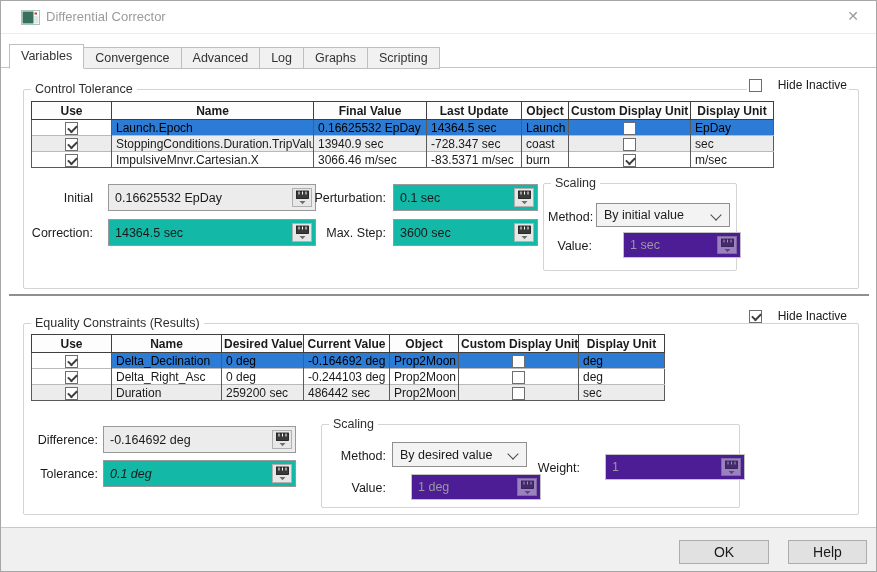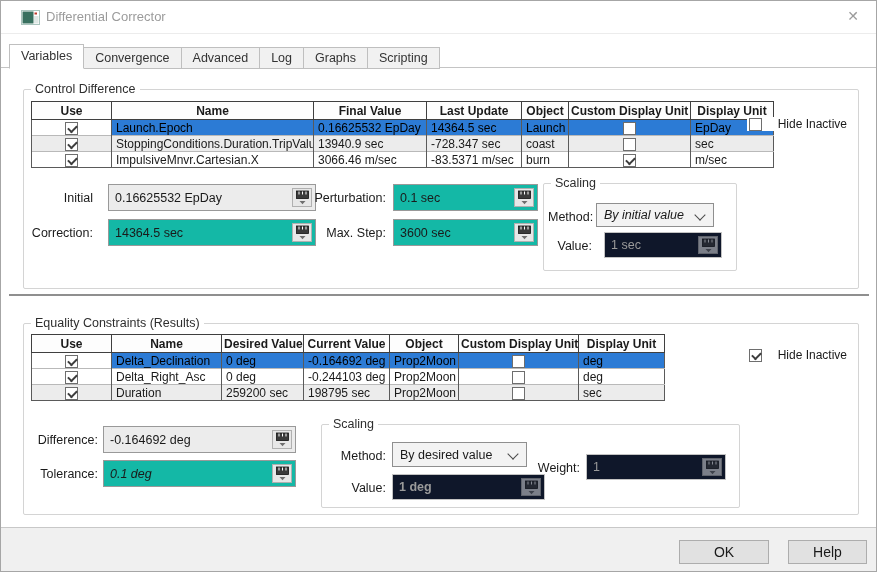--- a/index.html
+++ b/index.html
@@ -14,42 +14,42 @@
   
   .tabbar{position:absolute;left:8px;top:43px;display:flex;align-items:flex-end;z-index:3;}
   .tab{height:20px;line-height:20px;padding:0 11px;background:#f1f1f1;border:1px solid #bfbfbf;
     margin-right:-1px;font-size:12.5px;color:#333;}
   .tab.active{height:23px;line-height:23px;background:#fff;border-bottom:1px solid #fff;position:relative;z-index:4;}
   .pane-line{position:absolute;left:0;right:0;top:66px;border-top:1px solid #c4c4c4;z-index:1;}
   
   .group{position:absolute;border:1px solid #d4d4d4;border-radius:2px;background:#fff;}
   .group-title{position:absolute;top:-8px;left:7px;background:#fff;padding:0 4px;font-size:12.5px;color:#2e2e2e;}
   
-  .hide-inactive{position:absolute;display:flex;align-items:center;gap:16px;background:#fff;padding:0 2px;z-index:2;margin-top:39px;}
+  .hide-inactive{position:absolute;display:flex;align-items:center;gap:16px;background:#fff;padding:0 2px;z-index:2;}
   
   .cb{position:relative;width:13px;height:13px;box-sizing:border-box;border:1px solid #6e6e6e;background:#fff;display:inline-block;vertical-align:middle;}
   .cb.checked::after{content:"";position:absolute;left:2px;top:2px;width:7px;height:4px;
     border-left:2px solid #3d3d3d;border-bottom:2px solid #3d3d3d;transform:rotate(-45deg);}
   
   table.grid{position:absolute;border-collapse:collapse;table-layout:fixed;background:#fff;
     border:1px solid #5a5a5a;font-size:12px;}
   table.grid th{border:1px solid #3f3f3f;background:#fdfdfd;font-weight:bold;text-align:center;
     padding:1px 2px;height:15px;white-space:nowrap;overflow:hidden;}
   table.grid td{border-left:1px solid #5a5a5a;border-top:1px solid #b9b9b9;padding:0 4px;height:15px;
     white-space:nowrap;overflow:hidden;}
   table.grid td.col-use,table.grid td.col-custom_unit{text-align:center;padding:0;}
   table.grid tr.shaded td{background:#ececec;}
   table.grid tr.selected td{background:var(--sel);color:#000000;}
   table.grid tr.selected td.col-use{background:#fff;color:#1a1a1a;}
   
   .lbl{position:absolute;text-align:right;font-size:12.5px;color:#1a1a1a;white-space:nowrap;}
   .input{position:absolute;box-sizing:border-box;border:1px solid #999;background:#14b8a6;}
   .input .val{position:absolute;left:6px;top:50%;transform:translateY(-50%);font-size:12.5px;white-space:nowrap;}
   .input.readonly{background:#ececec;}
-  .input.disabled{background:#0f172a;border-color:#c3c3c3;}
+  .input.disabled{background:#4c1d95;border-color:#c3c3c3;margin-left:19px;}
   .input.disabled .val{color:#9a9a9a;}
   .unit-btn{position:absolute;right:3px;top:3px;bottom:3px;width:20px;box-sizing:border-box;
     background:#e7e7e7;border:1px solid #b0b0b0;padding:0;display:flex;align-items:center;justify-content:center;}
   .input.disabled .unit-btn{opacity:.5;}
   
   .dropdown{position:absolute;box-sizing:border-box;border:1px solid #8f8f8f;background:#f3f3f3;}
   .dropdown .dval{position:absolute;left:7px;top:50%;transform:translateY(-50%);font-size:12.5px;white-space:nowrap;}
   .chev{position:absolute;right:9px;top:7px;width:7px;height:7px;
     border-right:1.5px solid #4a4a4a;border-bottom:1.5px solid #4a4a4a;transform:rotate(45deg);}
   
@@ -78,21 +78,21 @@
       <div class="tab active">Variables</div>
       <div class="tab">Convergence</div>
       <div class="tab">Advanced</div>
       <div class="tab">Log</div>
       <div class="tab">Graphs</div>
       <div class="tab">Scripting</div>
     </div>
   <div class="pane-line"></div>
 
   <div class="group" style="left:22px;top:88px;width:834px;height:198px;">
-    <span class="group-title">Control Difference</span>
+    <span class="group-title">Control Tolerance</span>
   </div>
   <div class="hide-inactive" style="right:27px;top:77px;">
     <span class="cb" id="hi1"></span>
     <span>Hide Inactive</span>
   </div>
 
   <table class="grid" id="cp-table" style="left:30px;top:100px;width:707px;">
       <thead>
         <tr>
           <th style="width: 75px;">Use</th>
@@ -187,21 +187,21 @@
           <line x1="6.5" y1="1.5" x2="6.5" y2="4.5" stroke="#fff" stroke-width="1"></line>
           <line x1="10" y1="1.5" x2="10" y2="4.5" stroke="#fff" stroke-width="1"></line>
           <path d="M3.5 11 h6 l-3 3.2 z" fill="#6e6e6e"></path>
         </svg>
       </button>
   </div>
 
   <div class="group" style="left:542px;top:182px;width:192px;height:86px;">
     <span class="group-title">Scaling</span>
     <div class="lbl" style="left:4px;top:26px;width:44px;">Method:</div>
-    <div class="dropdown" style="left:52px;top:19px;width:118px;height:24px;font-style:italic;">
+    <div class="dropdown" style="left:52px;top:19px;width:134px;height:24px;">
       <span class="dval">By initial value</span>
       <span class="chev"></span>
     </div>
     <div class="lbl" style="left:4px;top:55px;width:44px;">Value:</div>
     <div class="input disabled" style="left:60px;top:48px;width:118px;height:26px;">
       <span class="val">1 sec</span>
       <button class="unit-btn">
           <svg width="13" height="15" viewBox="0 0 13 15">
             <rect x="0.5" y="1" width="12" height="7.5" fill="#3a3a3a" stroke="#111" stroke-width="0.8"></rect>
             <line x1="3" y1="1.5" x2="3" y2="4.5" stroke="#fff" stroke-width="1"></line>
@@ -251,21 +251,21 @@
           <td class="col-desired_value">0 deg</td>
           <td class="col-current_value">-0.244103 deg</td>
           <td class="col-object">Prop2Moon</td>
           <td class="col-custom_unit"><span class="cb"></span></td>
           <td class="col-display_unit">deg</td>
         </tr>
         <tr class="shaded">
           <td class="col-use"><span class="cb checked"></span></td>
           <td class="col-name">Duration</td>
           <td class="col-desired_value">259200 sec</td>
-          <td class="col-current_value">198795 sec</td>
+          <td class="col-current_value">486442 sec</td>
           <td class="col-object">Prop2Moon</td>
           <td class="col-custom_unit"><span class="cb"></span></td>
           <td class="col-display_unit">sec</td>
         </tr>
       </tbody>
     </table>
 
   <div class="lbl" style="left:10px;top:432px;width:87px;">Difference:</div>
   <div class="input readonly" style="left:102px;top:425px;width:193px;height:27px;">
     <span class="val">-0.164692 deg</span>
@@ -295,21 +295,21 @@
   </div>
 
   <div class="group" style="left:320px;top:423px;width:417px;height:82px;">
     <span class="group-title">Scaling</span>
     <div class="lbl" style="left:6px;top:24px;width:58px;">Method:</div>
     <div class="dropdown" style="left:70px;top:17px;width:135px;height:25px;">
       <span class="dval">By desired value</span>
       <span class="chev"></span>
     </div>
     <div class="lbl" style="left:6px;top:56px;width:58px;">Value:</div>
-    <div class="input disabled" style="left:70px;top:49px;width:153px;height:26px;font-weight:bold;">
+    <div class="input disabled" style="left:70px;top:49px;width:130px;height:26px;">
       <span class="val">1 deg</span>
       <button class="unit-btn">
           <svg width="13" height="15" viewBox="0 0 13 15">
             <rect x="0.5" y="1" width="12" height="7.5" fill="#3a3a3a" stroke="#111" stroke-width="0.8"></rect>
             <line x1="3" y1="1.5" x2="3" y2="4.5" stroke="#fff" stroke-width="1"></line>
             <line x1="6.5" y1="1.5" x2="6.5" y2="4.5" stroke="#fff" stroke-width="1"></line>
             <line x1="10" y1="1.5" x2="10" y2="4.5" stroke="#fff" stroke-width="1"></line>
             <path d="M3.5 11 h6 l-3 3.2 z" fill="#6e6e6e"></path>
           </svg>
         </button>

